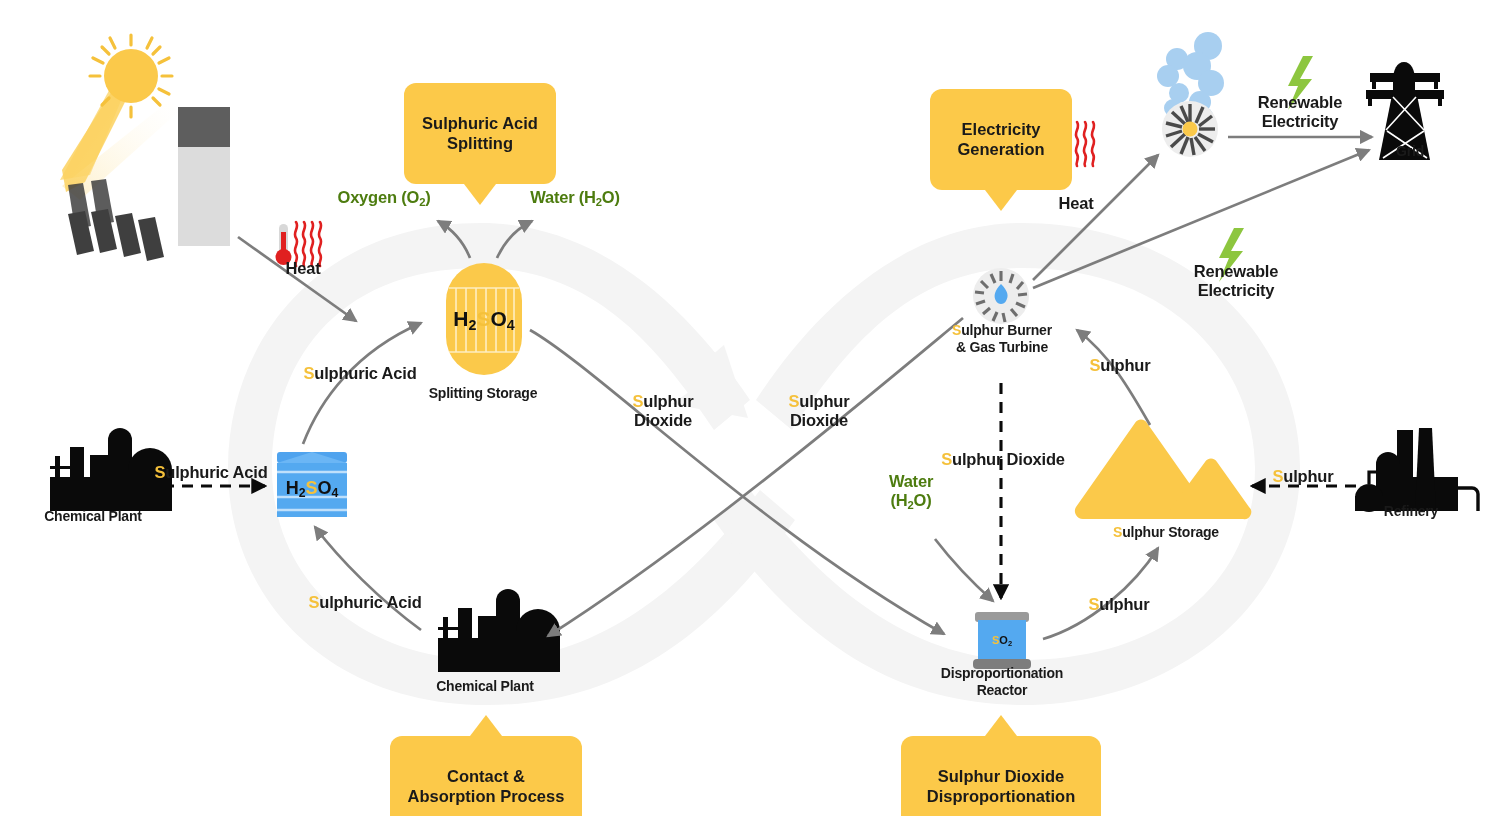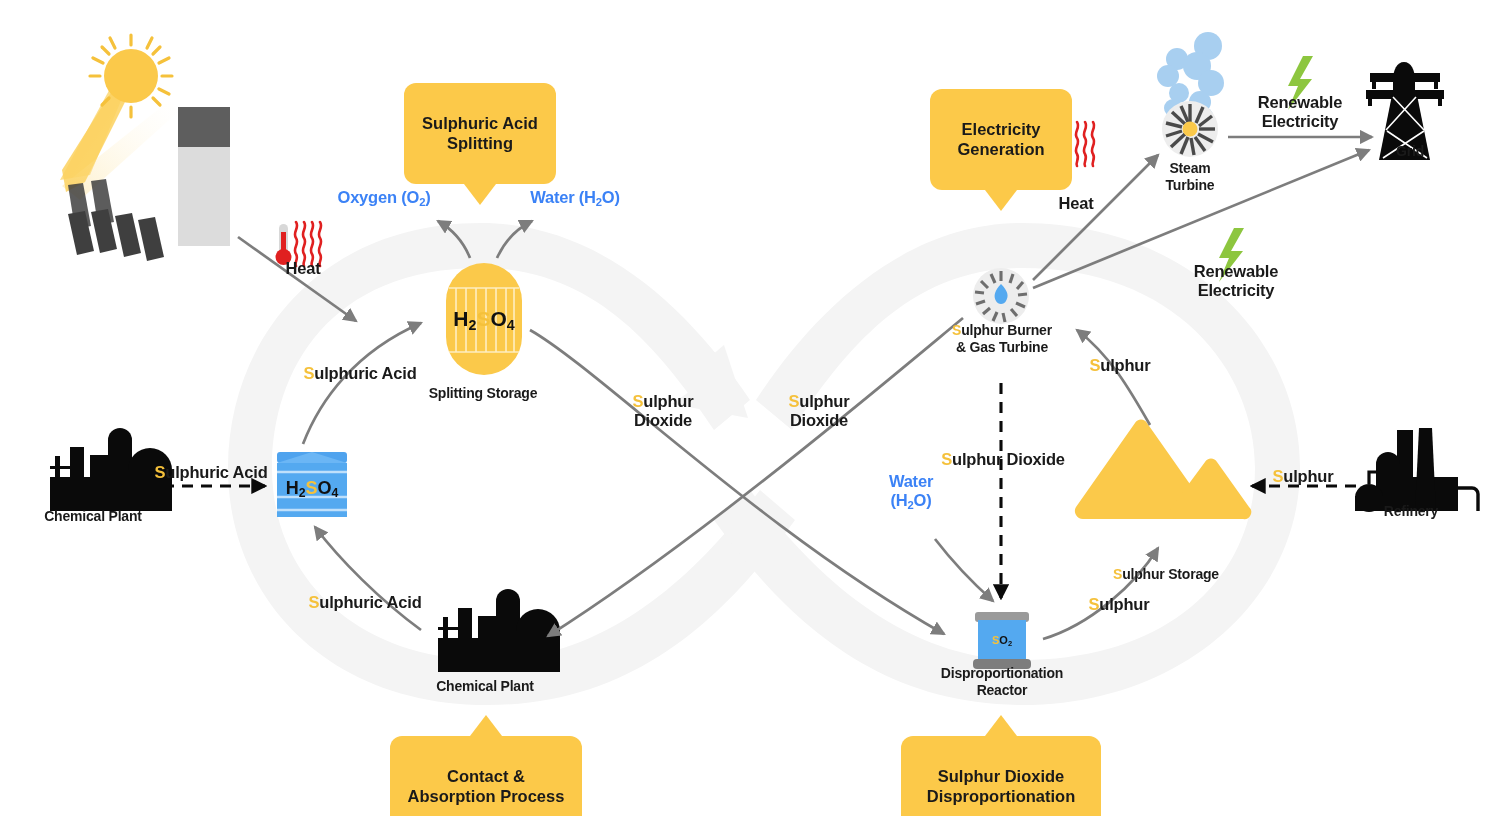--- a/index.html
+++ b/index.html
@@ -24,21 +24,21 @@
     font-weight:bold;
     color:#1a1a1a;
     line-height:1.18;
     white-space:pre-line;
     letter-spacing:-0.2px;
   }
   .lbl.ctr{text-align:center;transform:translate(-50%,0);}
   .sulS{color:#F5C13B;}
   .node-name{font-size:14px;}
   .flow{font-size:16.5px;}
-  .muted{color:#3b82f6;font-weight:bold;}
+  .muted{color:#4d7c0f;font-weight:bold;}
   sub{font-size:0.68em;vertical-align:-0.28em;font-weight:bold;}
 
   .callout{
     position:absolute;z-index:6;
     background:#FCC949;
     border-radius:12px;
     color:#1a1a1a;
     font-weight:bold;
     font-size:16.5px;
     line-height:1.2;
@@ -362,23 +362,22 @@
   </svg>
 
   <div class="vesselLbl" style="left:484px;top:320px;font-size:21px;">H<sub>2</sub><span class="sulS">S</span>O<sub>4</sub></div>
   <div class="vesselLbl" style="left:312px;top:489px;font-size:18px;">H<sub>2</sub><span class="sulS">S</span>O<sub>4</sub></div>
   <div class="vesselLbl" style="left:1002px;top:641px;font-size:11px;"><span class="sulS">S</span>O<sub>2</sub></div>
 
   <div class="lbl ctr node-name" style="left:483px;top:385px;width:230px;">Splitting Storage</div>
   <div class="lbl ctr node-name" style="left:93px;top:508px;width:200px;">Chemical Plant</div>
   <div class="lbl ctr node-name" style="left:485px;top:678px;width:200px;">Chemical Plant</div>
   <div class="lbl ctr node-name" style="left:1002px;top:322px;width:230px;text-align:center;"><span class="sulS">S</span>ulphur Burner<br>&amp; Gas Turbine</div>
-  <div class="lbl ctr node-name" style="left:1190px;top:160px;width:150px;">Steam<br>Turbine</div>
   <div class="lbl ctr node-name" style="left:1410px;top:143px;width:120px;">Grid</div>
-  <div class="lbl ctr node-name" style="left:1166px;top:524px;width:230px;margin-top:42px;"><span class="sulS">S</span>ulphur Storage</div>
+  <div class="lbl ctr node-name" style="left:1166px;top:524px;width:230px;"><span class="sulS">S</span>ulphur Storage</div>
   <div class="lbl ctr node-name" style="left:1002px;top:665px;width:260px;">Disproportionation<br>Reactor</div>
   <div class="lbl ctr node-name" style="left:1411px;top:503px;width:140px;">Refinery</div>
 
   <div class="lbl ctr flow" style="left:303px;top:259px;width:110px;">Heat</div>
   <div class="lbl ctr flow" style="left:1076px;top:194px;width:110px;">Heat</div>
 
   <div class="lbl ctr flow muted" style="left:384px;top:188px;width:200px;">Oxygen (O<sub>2</sub>)</div>
   <div class="lbl ctr flow muted" style="left:575px;top:188px;width:200px;">Water (H<sub>2</sub>O)</div>
   <div class="lbl ctr flow muted" style="left:911px;top:472px;width:140px;">Water<br>(H<sub>2</sub>O)</div>
 

